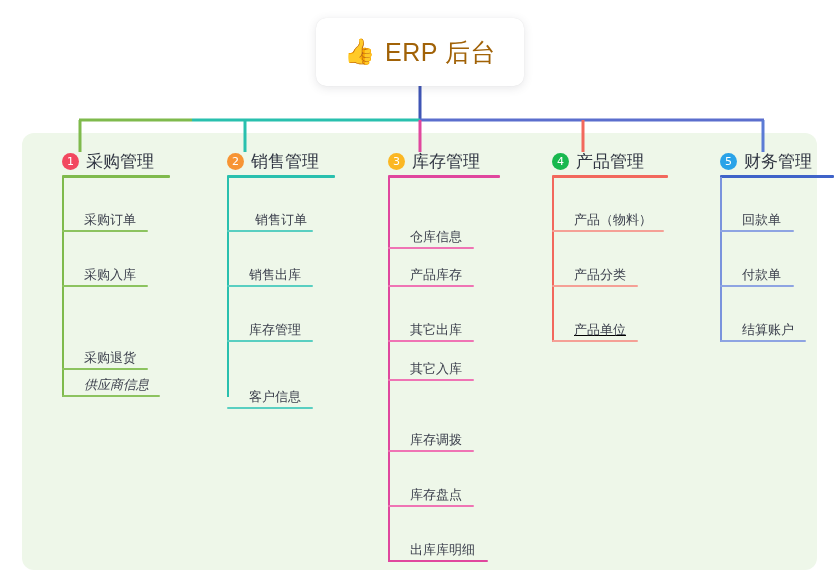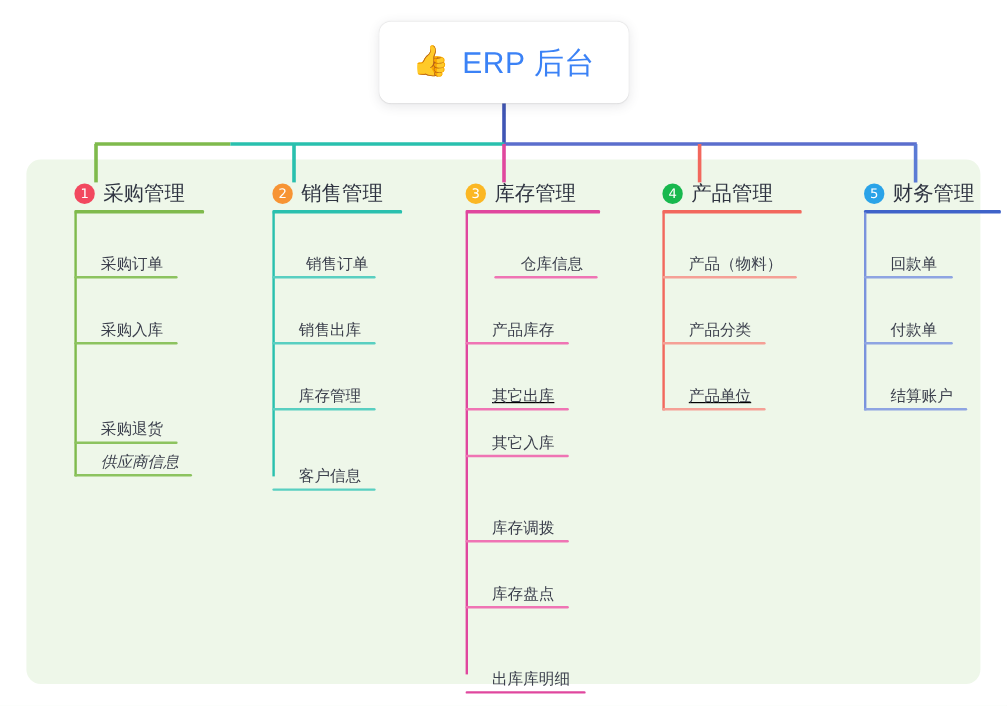--- a/index.html
+++ b/index.html
@@ -40,21 +40,21 @@
     z-index: 6;
   }
   .root-emoji {
     font-size: 25px;
     line-height: 1;
     display: inline-block;
     transform: translateY(-1px);
   }
   .root-title {
     font-size: 25px;
-    color: #3b82f6;
+    color: #a16207;
     letter-spacing: 0.5px;
     white-space: nowrap;
   }
 
   
   .panel {
     position: absolute;
     left: 22px;
     top: 133px;
     width: 795px;
@@ -236,45 +236,45 @@
     </div>
 
     <div class="column" style="left:366px;">
       <div class="col-head">
         <span class="badge" style="background:#fbb723;">3</span>
         <span class="col-title">库存管理</span>
         <span class="head-rule" style="width:112px;background:#e0479e;"></span>
       </div>
       <div class="spine" style="height:385px;background:#e0479e;"></div>
       <div class="items">
-        <div class="item" style="top:0px;margin-left:24px;">
+        <div class="item" style="top:17px;">
           <span class="item-label">仓库信息</span>
           <span class="item-rule" style="width:86px;background:#ef74b4;"></span>
         </div>
         <div class="item" style="top:55px;font-family:Liberation Serif, serif;">
           <span class="item-label">产品库存</span>
           <span class="item-rule" style="width:86px;background:#ef74b4;"></span>
         </div>
-        <div class="item" style="top:110px;text-decoration:underline;">
+        <div class="item" style="top:110px;">
           <span class="item-label">其它出库</span>
           <span class="item-rule" style="width:86px;background:#ef74b4;"></span>
         </div>
         <div class="item" style="top:149px;justify-content:center;">
           <span class="item-label">其它入库</span>
           <span class="item-rule" style="width:86px;background:#ef74b4;"></span>
         </div>
         <div class="item" style="top:220px;">
           <span class="item-label">库存调拨</span>
           <span class="item-rule" style="width:86px;background:#ef74b4;"></span>
         </div>
         <div class="item" style="top:275px;">
           <span class="item-label">库存盘点</span>
           <span class="item-rule" style="width:86px;background:#ef74b4;"></span>
         </div>
-        <div class="item" style="top:346px;">
+        <div class="item" style="top:330px;">
           <span class="item-label">出库库明细</span>
           <span class="item-rule" style="width:100px;background:#e0479e;"></span>
         </div>
       </div>
     </div>
 
     <div class="column" style="left:530px;">
       <div class="col-head">
         <span class="badge" style="background:#18b84e;">4</span>
         <span class="col-title">产品管理</span>

